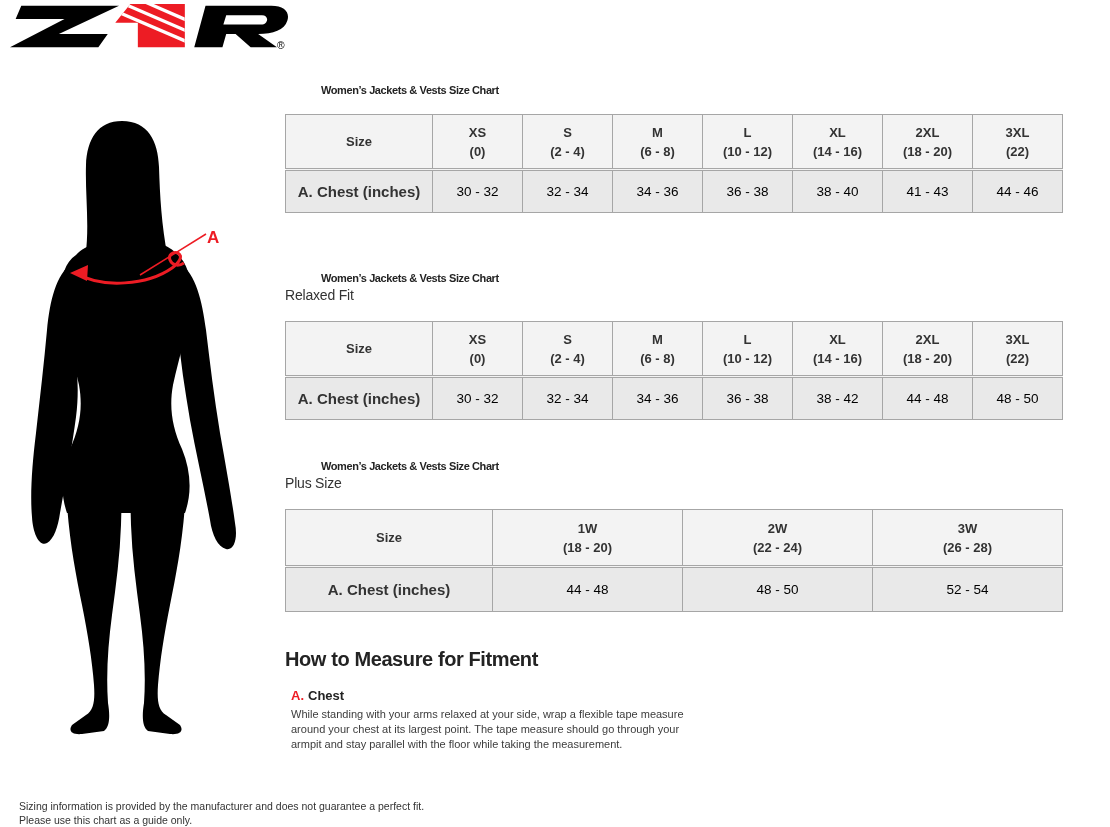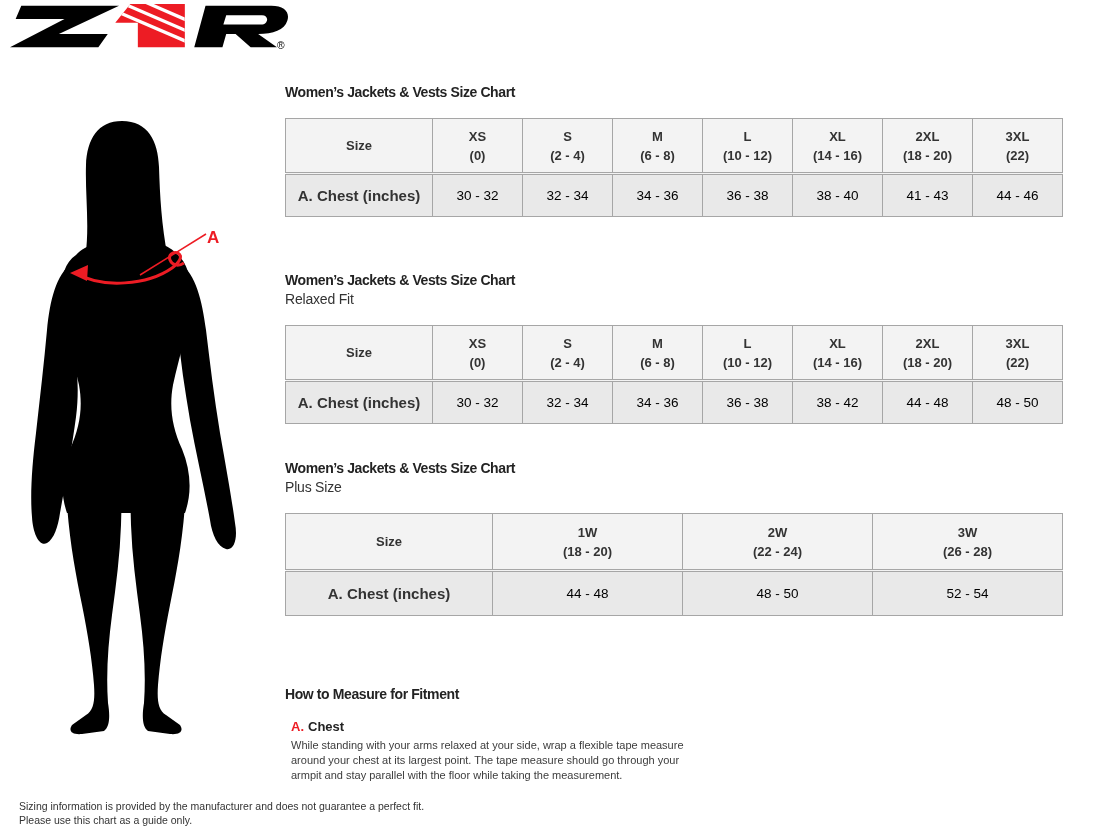--- a/index.html
+++ b/index.html
@@ -9,35 +9,35 @@
 
   
   .logo { position:absolute; left:10px; top:3px; width:282px; height:47px; }
 
   
   .figure { position:absolute; left:30px; top:115px; width:220px; height:620px; }
 
   
   .content { position:absolute; left:285px; top:0; width:825px; height:827px; }
   .section { position:absolute; left:0; width:825px; }
-  .sec-title { font-size:14px; font-weight:bold; letter-spacing:-0.4px; color:#232323; }
+  .sec-title { font-size:11px; font-weight:bold; letter-spacing:-0.4px; color:#232323;margin-left:36px; }
   .sec-sub { font-size:14px; color:#333; margin-top:3px; letter-spacing:-0.2px; }
 
   table.szt { width:778px; border-collapse:collapse; table-layout:fixed; margin-top:18px; }
   table.szt th, table.szt td { border:1px solid #a6a6a6; text-align:center; vertical-align:middle; }
   table.szt th { background:#f3f3f3; font-size:13px; font-weight:bold; color:#333;
                  height:55px; border-bottom:3px double #a6a6a6; }
   table.szt td { background:#e9e9e9; font-size:13.5px; color:#000000; height:43px; }
   table.szt td.rowlab { font-weight:bold; font-size:15px; color:#333; }
   table.szt .sz, table.szt .rg { display:block; line-height:19px; }
   table.plus th { height:57px; }
   table.plus td { height:45px; }
 
   
-  .measure-h { font-size:14px; font-weight:bold; letter-spacing:-0.4px; color:#232323;margin-top:38px; }
+  .measure-h { font-size:20px; font-weight:bold; letter-spacing:-0.4px; color:#232323; }
   .measure-item { margin:17px 0 0 6px; width:430px; }
   .mi-title { font-size:13px; font-weight:bold; color:#222; }
   .mi-key { color:#ed1c24; margin-right:4px; }
   .mi-text { margin-top:4px; font-size:11px; line-height:15px; color:#3c3c3c; width:420px; }
 
   
   .footer { position:absolute; left:19px; top:799px; font-size:10.5px; line-height:14px; color:#333; }
 </style>
 </head>
 <body>

